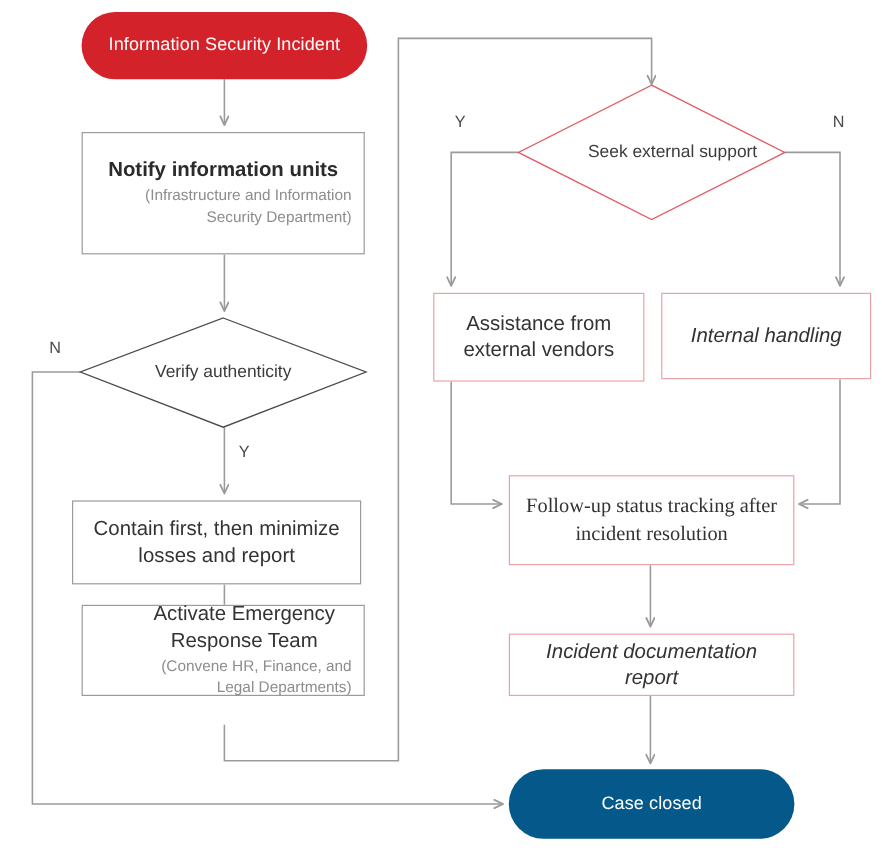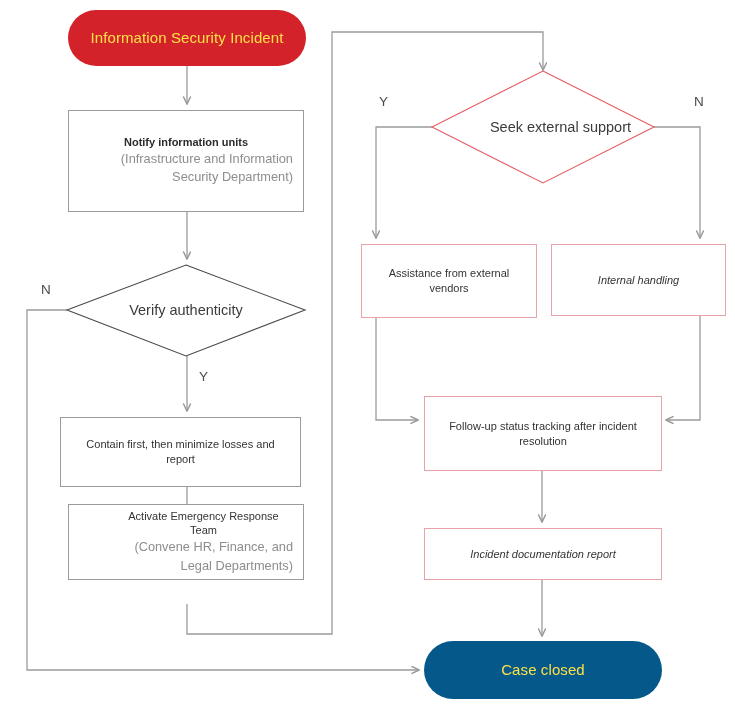--- a/index.html
+++ b/index.html
@@ -32,41 +32,41 @@
     display: flex;
     flex-direction: column;
     align-items: center;
     justify-content: center;
     text-align: center;
     line-height: 1.32;
   }
   
   .pill {
     border-radius: 40px;
-    color: #fde047;
+    color: #ffffff;
     font-size: 15px;
     letter-spacing: .1px;
   }
   .pill-start { background: #d4222a; }
   .pill-end   { background: #05598a; justify-content: center; }
 
   
   .box {
     background: #ffffff;
     border: 1px solid #9b9b9b;
     color: #3b3b3b;
     font-size: 14.5px;
     padding: 4px 10px;
   }
   .box.red-box {
     border: 1px solid #e9a3a8;
   }
   .box .main-line {
     color: #333333;
-    font-size: 11px;
+    font-size: 17px;
   }
   .box .main-line.strong {
     font-weight: bold;
     color: #2b2b2b;
   }
   .box .sub-line {
     color: #8d8d8d;
     font-size: 12.8px;
     line-height: 1.45;
     text-align: right;
@@ -160,21 +160,21 @@
   </div>
 
   <div class="node box red-box" style="left:361px; top:244px; width:176px; height:74px;">
     <span class="main-line">Assistance from external vendors</span>
   </div>
 
   <div class="node box red-box" style="left:551px; top:244px; width:175px; height:72px;font-style:italic;">
     <span class="main-line">Internal handling</span>
   </div>
 
-  <div class="node box red-box" style="left:424px; top:396px; width:238px; height:75px;">
+  <div class="node box red-box" style="left:424px; top:396px; width:238px; height:75px;font-family:Liberation Serif, serif;">
     <span class="main-line">Follow-up status tracking after incident resolution</span>
   </div>
 
   <div class="node box red-box" style="left:424px; top:528px; width:238px; height:52px;font-style:italic;">
     <span class="main-line">Incident documentation report</span>
   </div>
 
   <div class="node pill pill-end" style="left:424px; top:641px; width:238px; height:58px;">
     <span>Case closed</span>
   </div>

